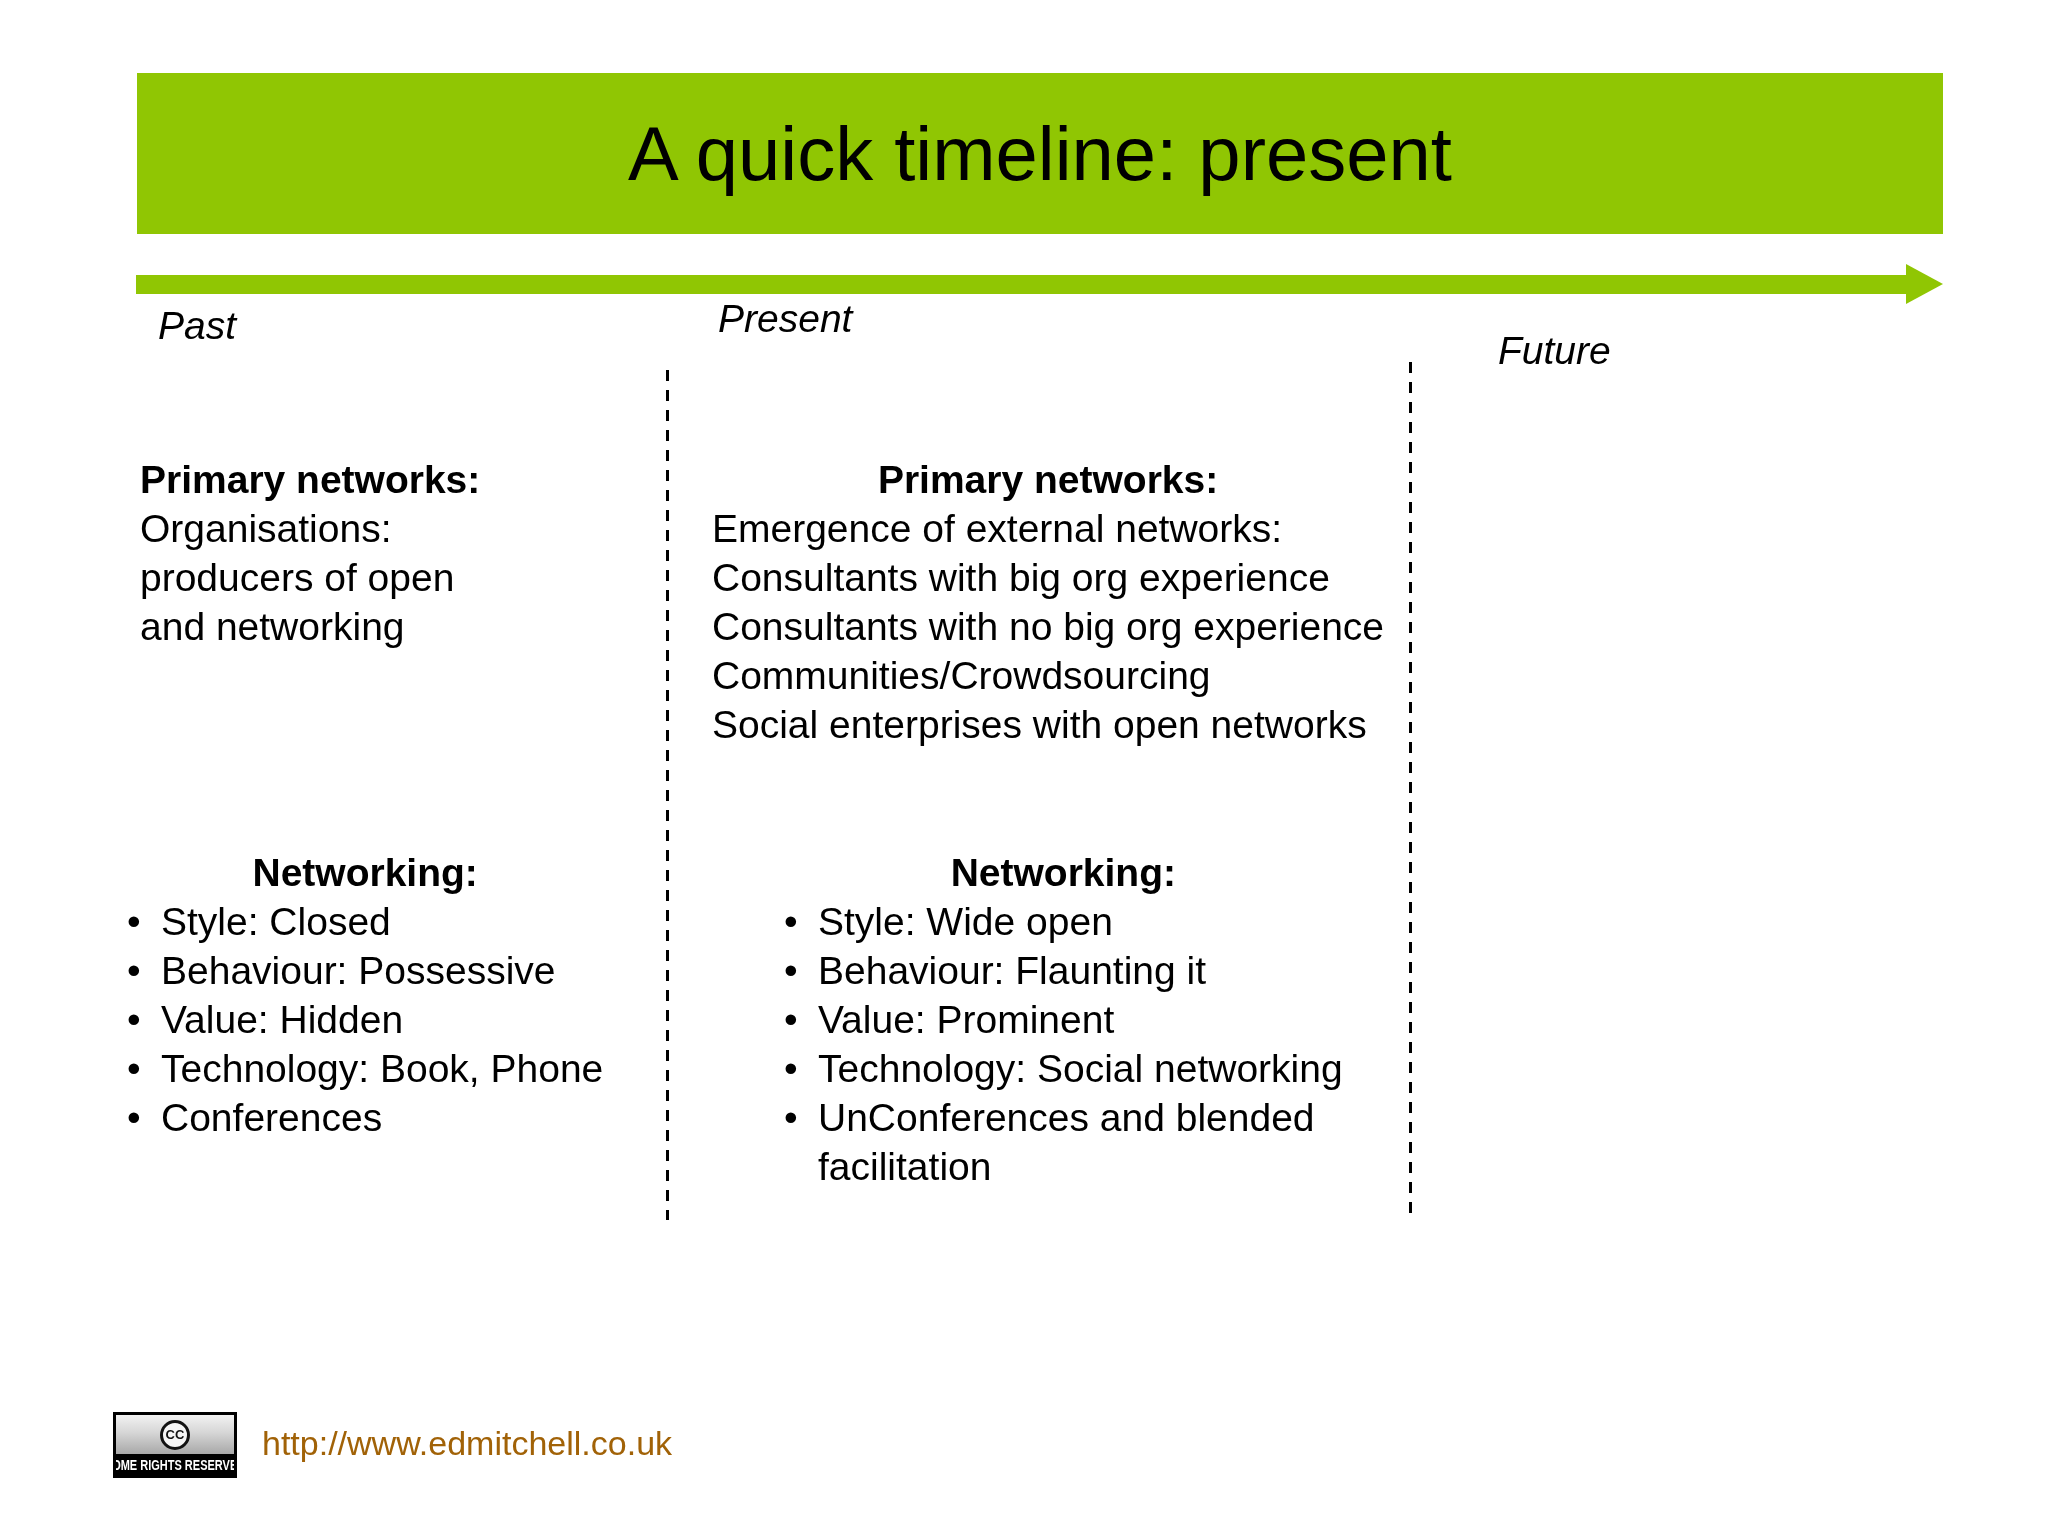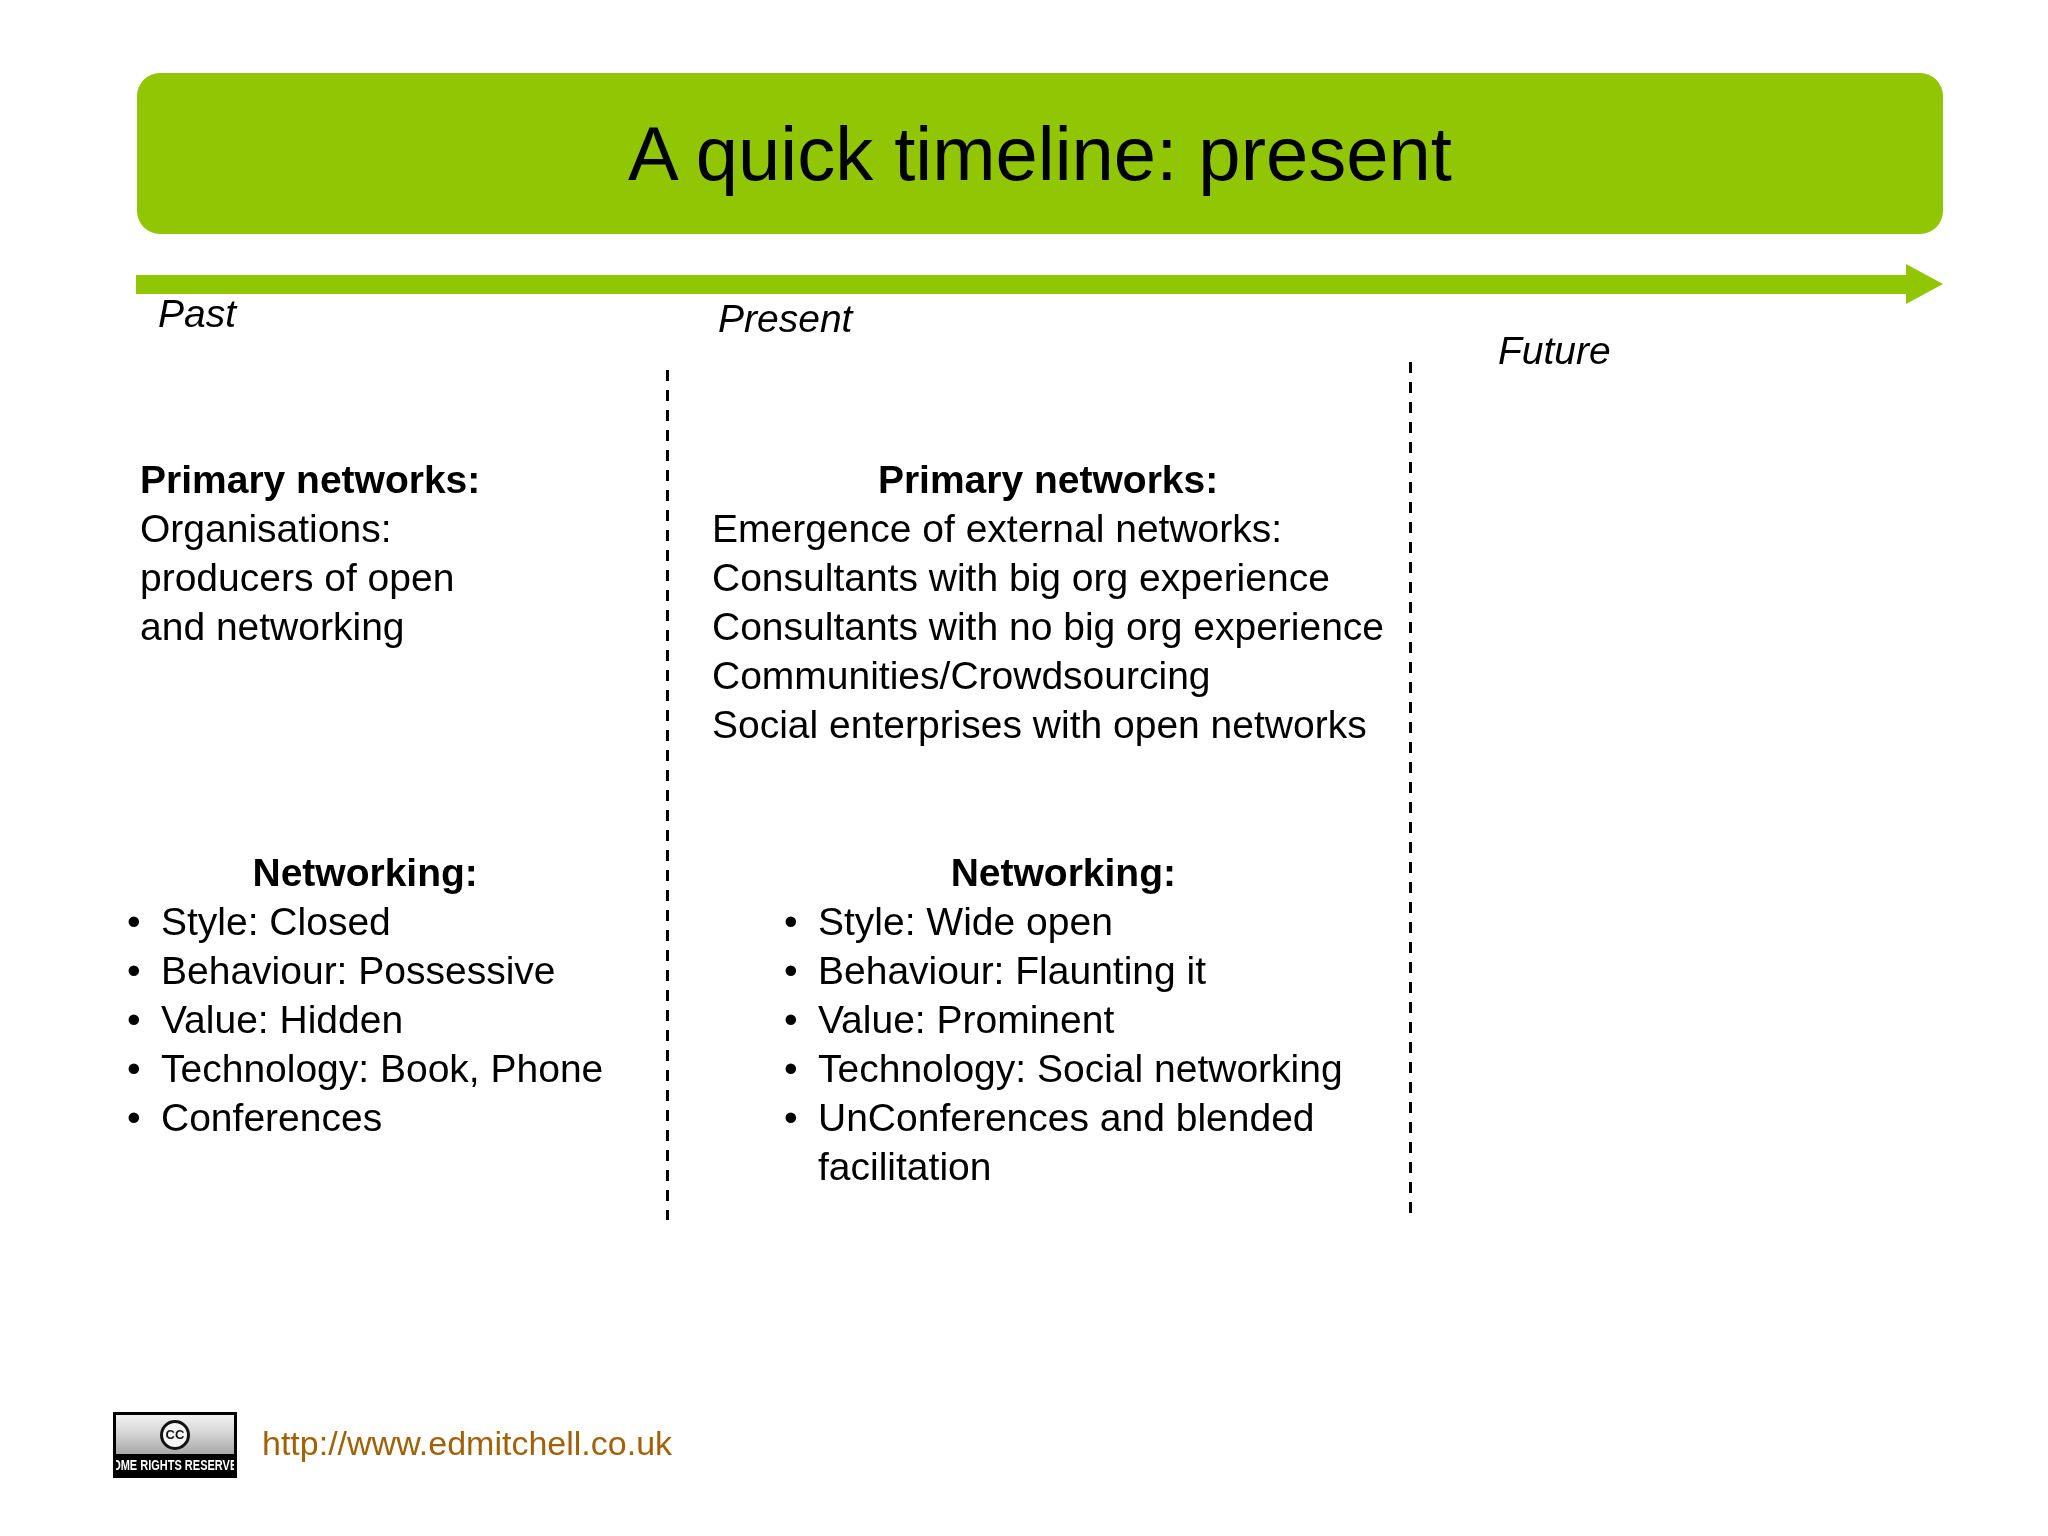--- a/index.html
+++ b/index.html
@@ -14,21 +14,21 @@
     background: #fff;
     overflow: hidden;
   }
 
   
   .banner {
     position: absolute;
     left: 137px; top: 73px;
     width: 1806px; height: 161px;
     background: var(--accent);
-    display: flex; align-items: center; justify-content: center; border-radius: 23px;
+    display: flex; align-items: center; justify-content: center;
   }
   .banner .title {
     font-size: 76px;
     color: #000;
     letter-spacing: 0;
   }
 
   
   .tl-bar {
     position: absolute;
@@ -46,21 +46,21 @@
   }
 
   
   .era {
     position: absolute;
     font-size: 39px;
     font-style: italic;
     color: #000;
     white-space: nowrap;
   }
-  .era.past    { left: 158px;  top: 292px; }
+  .era.past    { left: 158px;  top: 304px; }
   .era.present { left: 718px;  top: 297px; }
   .era.future  { left: 1498px; top: 329px; }
 
   
   .vdash {
     position: absolute;
     width: 3px;
     background: repeating-linear-gradient(to bottom, #000 0px, #000 11px, transparent 11px, transparent 20px);
   }
   .vdash.d1 { left: 666px;  top: 370px; height: 850px; }

